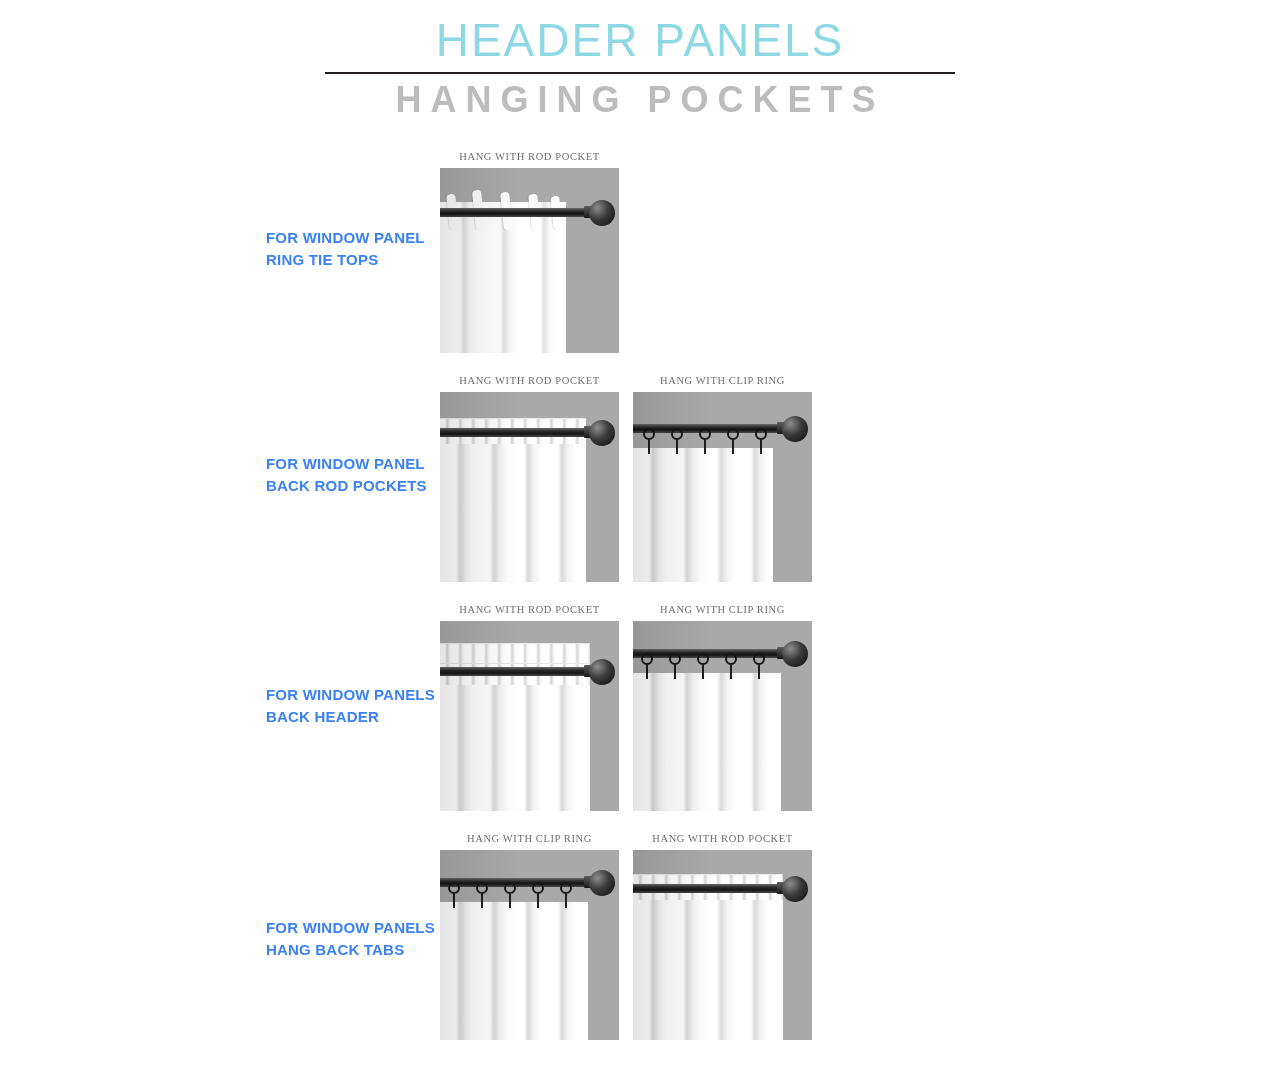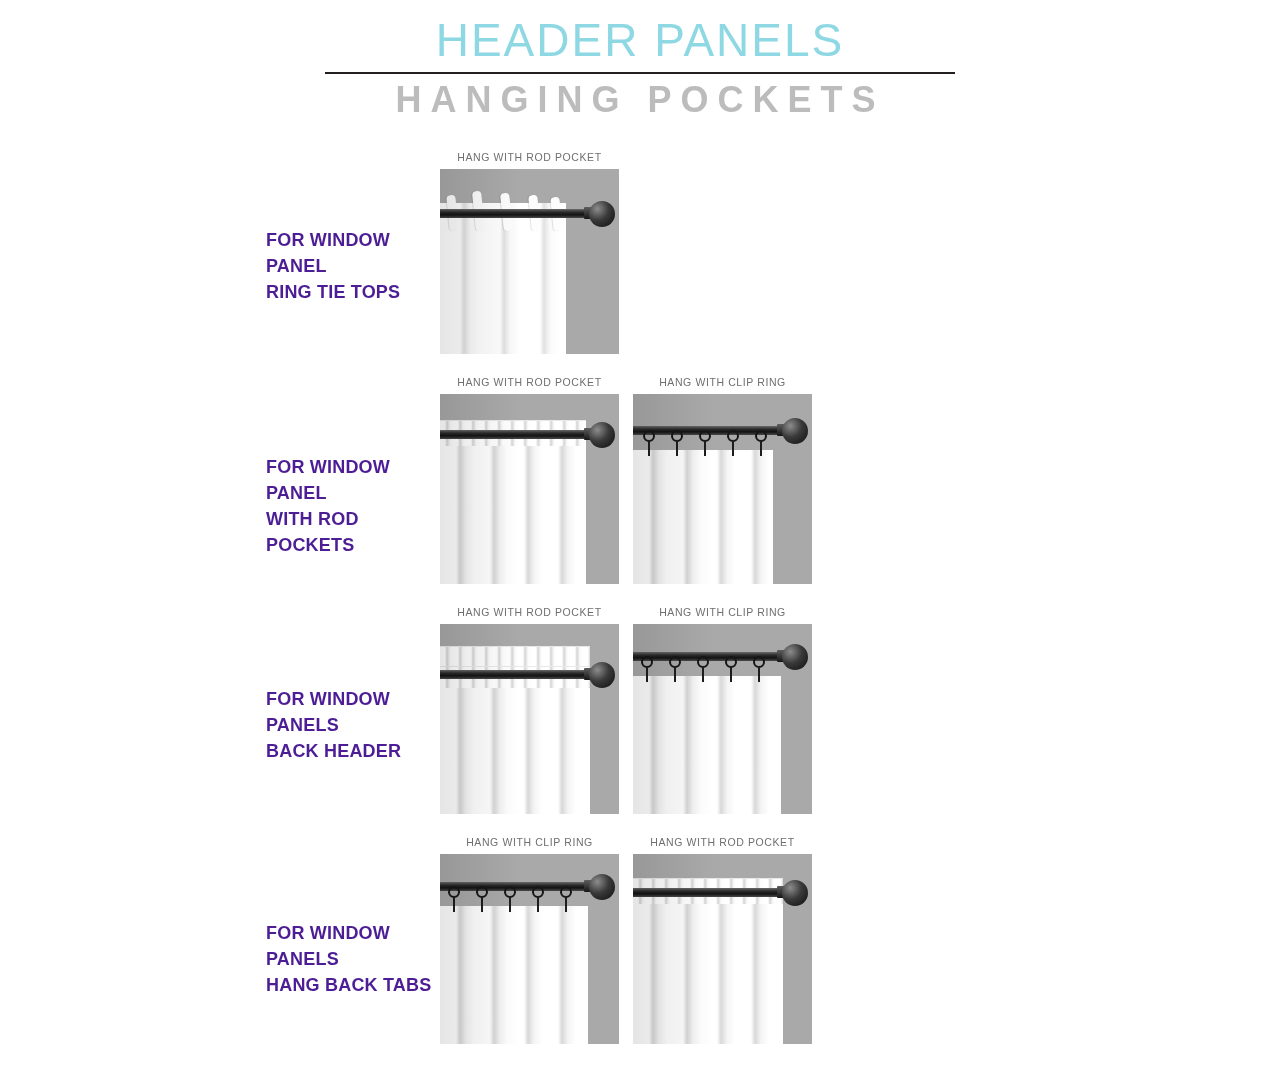--- a/index.html
+++ b/index.html
@@ -52,30 +52,31 @@
   }
   .row {
     position: relative;
     display: flex;
     align-items: flex-start;
     margin-bottom: 14px;
   }
   .row-label {
     width: 174px;
     flex: 0 0 174px;
-    font-size: 18px;
+    font-size: 15px;
     font-weight: bold;
     line-height: 1.45;
     letter-spacing: 0.2px;
-    color: #4c1d95;
+    color: #3b82f6;
     padding-top: 0;
   }
   .cells {
     display: flex;
     gap: 14px;
+    font-family: Liberation Serif, serif;
   }
   .cell {
     width: 179px;
   }
   .cell-caption {
     font-size: 10.5px;
     letter-spacing: 0.6px;
     color: #6f6f6f;
     text-align: center;
     margin-bottom: 6px;
@@ -240,21 +241,21 @@
           <div class="finial" style="right:4px; top:32px;"></div>
           <div class="shade-left"></div>
         </div>
       </div>
     </div>
   </div>
 
   <div class="row" style="margin-top:22px;">
     <div class="row-label" style="padding-top:78px;">
       <div>FOR WINDOW PANEL</div>
-      <div>WITH ROD POCKETS</div>
+      <div>BACK ROD POCKETS</div>
     </div>
     <div class="cells">
 
       <div class="cell">
         <div class="cell-caption">HANG WITH ROD POCKET</div>
         <div class="art h-190">
           <div class="fabric" style="left:0; top:34px; width:146px; height:156px;">
             <div class="folds"></div>
           </div>
           <div class="gather" style="left:0; top:26px; width:146px; height:26px;"></div>

